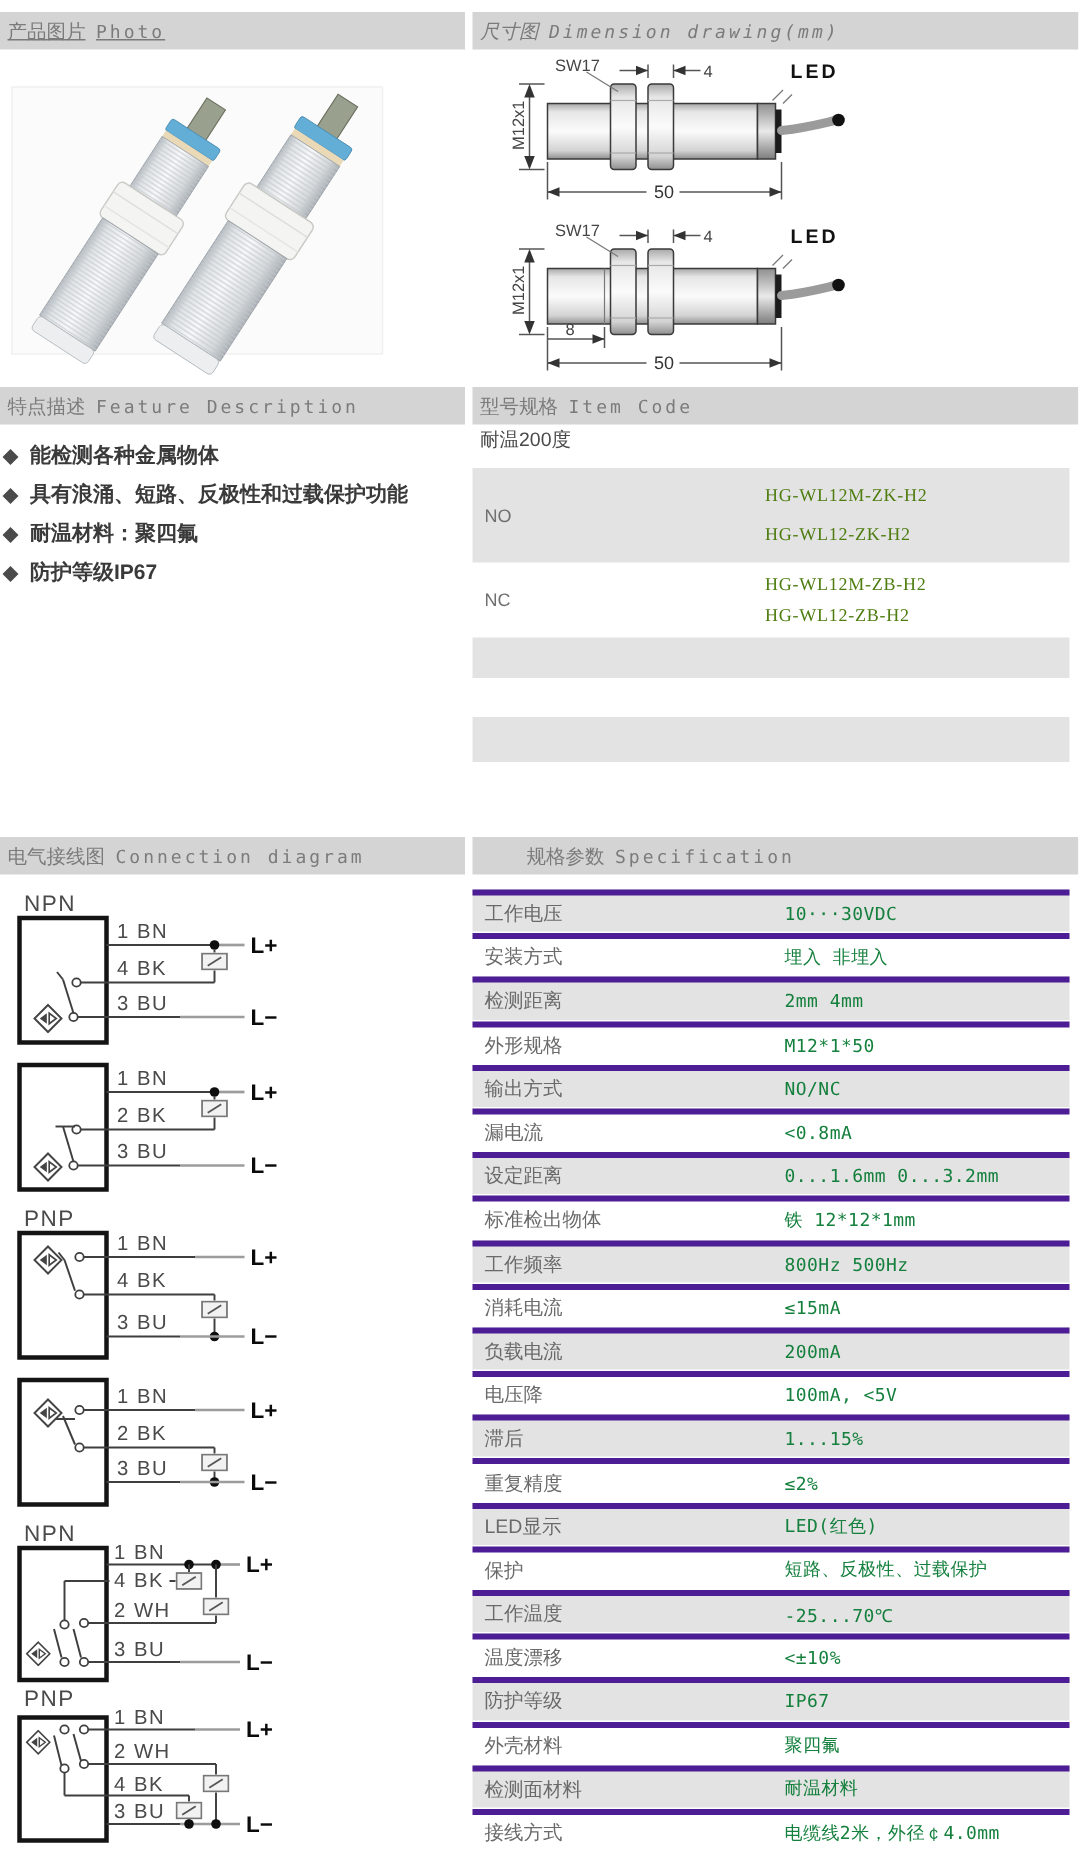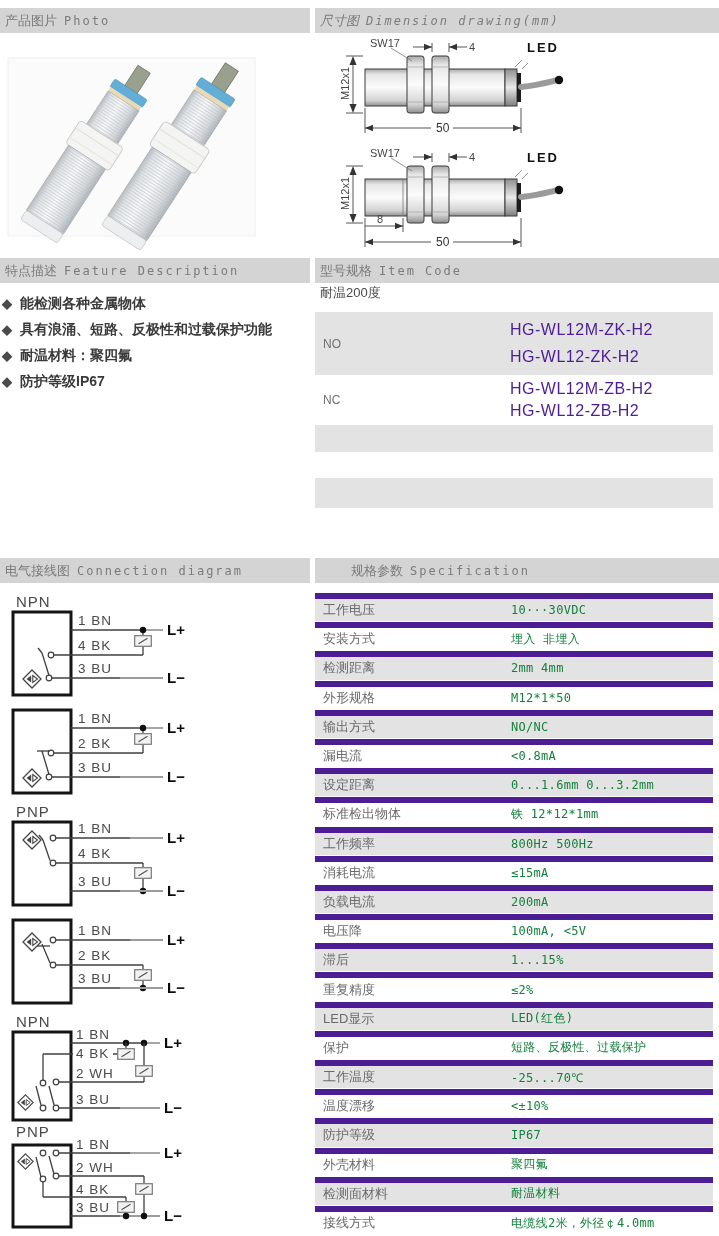--- a/index.html
+++ b/index.html
@@ -20,26 +20,26 @@
   .ic-row{display:flex;}
   .ic-table div.ic-row:nth-of-type(odd){background:#e3e3e3;}
   .ic-table div.ic-row:nth-of-type(1){height:63px;}
   .ic-table div.ic-row:nth-of-type(2){height:50px;}
   .ic-table div.ic-row:nth-of-type(3){height:27px;}
   .ic-table div.ic-row:nth-of-type(4){height:26px;}
   .ic-table div.ic-row:nth-of-type(5){height:30px;}
   .ic-type{flex:0 0 195px;display:flex;align-items:center;padding-left:8px;box-sizing:border-box;
         font-family:Liberation Sans, sans-serif;font-size:12px;color:#6f6f6f;}
   .ic-codes{flex:1;display:flex;flex-direction:column;justify-content:space-evenly;}
-  .ic-code{font-family:Liberation Sans, sans-serif;font-size:16px;color:#4c1d95;letter-spacing:0.5px;}
+  .ic-code{font-family:Liberation Serif, serif;font-size:12px;color:#4d7c0f;letter-spacing:0.5px;}
 
   
   .spec-table{position:absolute;left:315px;top:593px;width:398px;}
   .spec-row{display:flex;align-items:center;height:29.2px;box-sizing:border-box;
-        border-top:6px solid #4c1d95;border-bottom:1px solid #fff;}
+        border-top:4px solid #4c1d95;border-bottom:1px solid #fff;gap:12px;}
   .spec-table div.spec-row:nth-of-type(odd){background:#e3e3e3;}
   .spec-label{flex:0 0 196px;padding-left:8px;box-sizing:border-box;font-size:13px;color:#6a6a6a;}
   .spec-value{font-family:"DejaVu Sans Mono",monospace;font-size:12px;color:#15803d;letter-spacing:0.3px;}
 
   
   svg{position:absolute;overflow:visible;}
   .dbox{fill:none;stroke:#141414;stroke-width:3;}
   .wire{stroke:#3f3f3f;stroke-width:1.3;fill:none;}
   .wterm{stroke:#9c9c9c;stroke-width:1.8;fill:none;}
   .node{fill:#fff;stroke:#3f3f3f;stroke-width:1.2;}
@@ -90,21 +90,21 @@
         <stop offset="0.45" stop-color="#f8f9fa"></stop>
           <stop offset="0.8" stop-color="#d5d9dc"></stop>
         <stop offset="1" stop-color="#a9afb5"></stop>
       </linearGradient>
       <pattern id="patThreads" width="3" height="3" patternUnits="userSpaceOnUse">
         <line x1="0" y1="1.5" x2="3" y2="1.5" stroke="#c3c7cb" stroke-width="1"></line>
       </pattern>
     </defs>
   </svg>
 
-  <div class="sec-header" style="left:0;top:8px;width:310px;">
+  <div class="sec-header" style="left:0;top:8px;width:310px;text-decoration:underline;">
     <span>产品图片</span><span class="en">Photo</span>
   </div>
   <div class="sec-header" style="left:315px;top:8px;width:480px;font-style:italic;">
     <span>尺寸图</span><span class="en">Dimension drawing(mm)</span>
   </div>
   <div class="sec-header" style="left:0;top:258px;width:310px;">
     <span>特点描述</span><span class="en">Feature Description</span>
   </div>
   <div class="sec-header" style="left:315px;top:258px;width:404px;">
     <span>型号规格</span><span class="en">Item Code</span>

